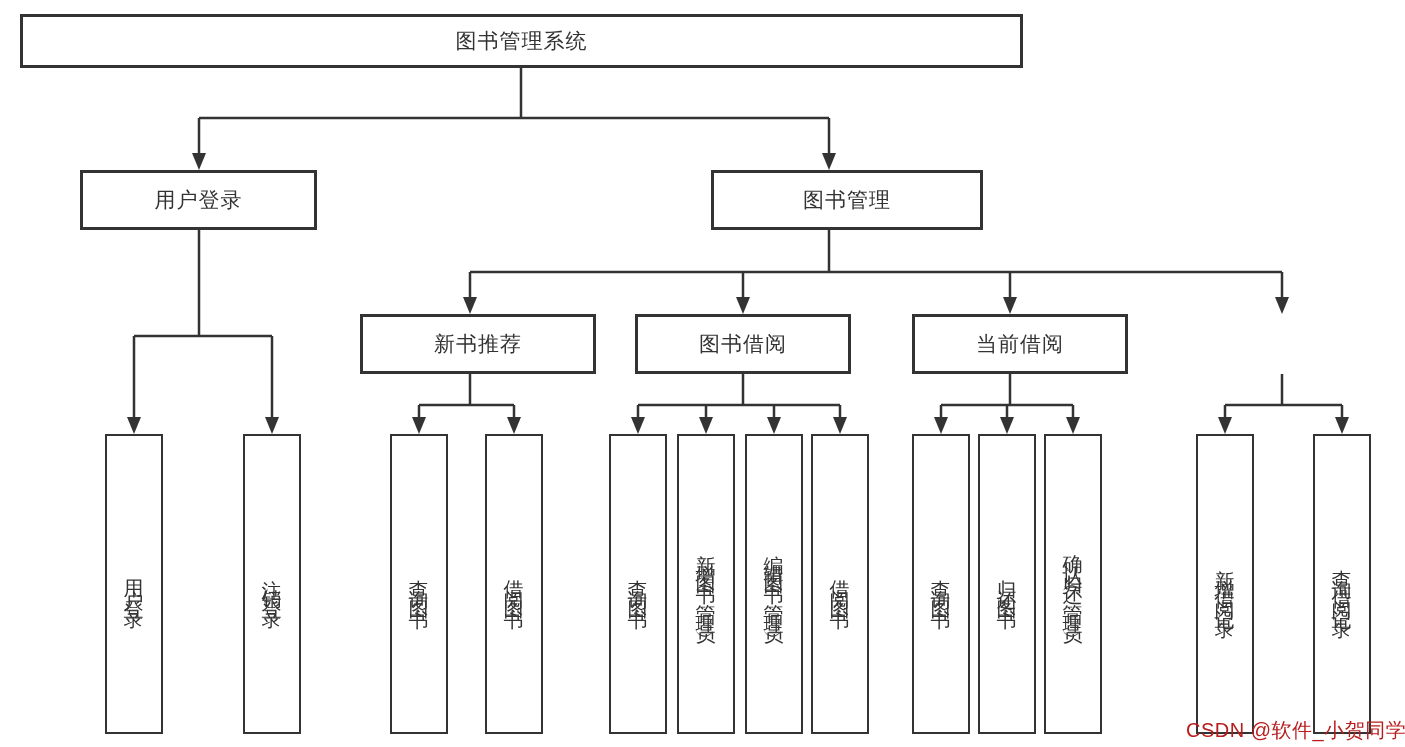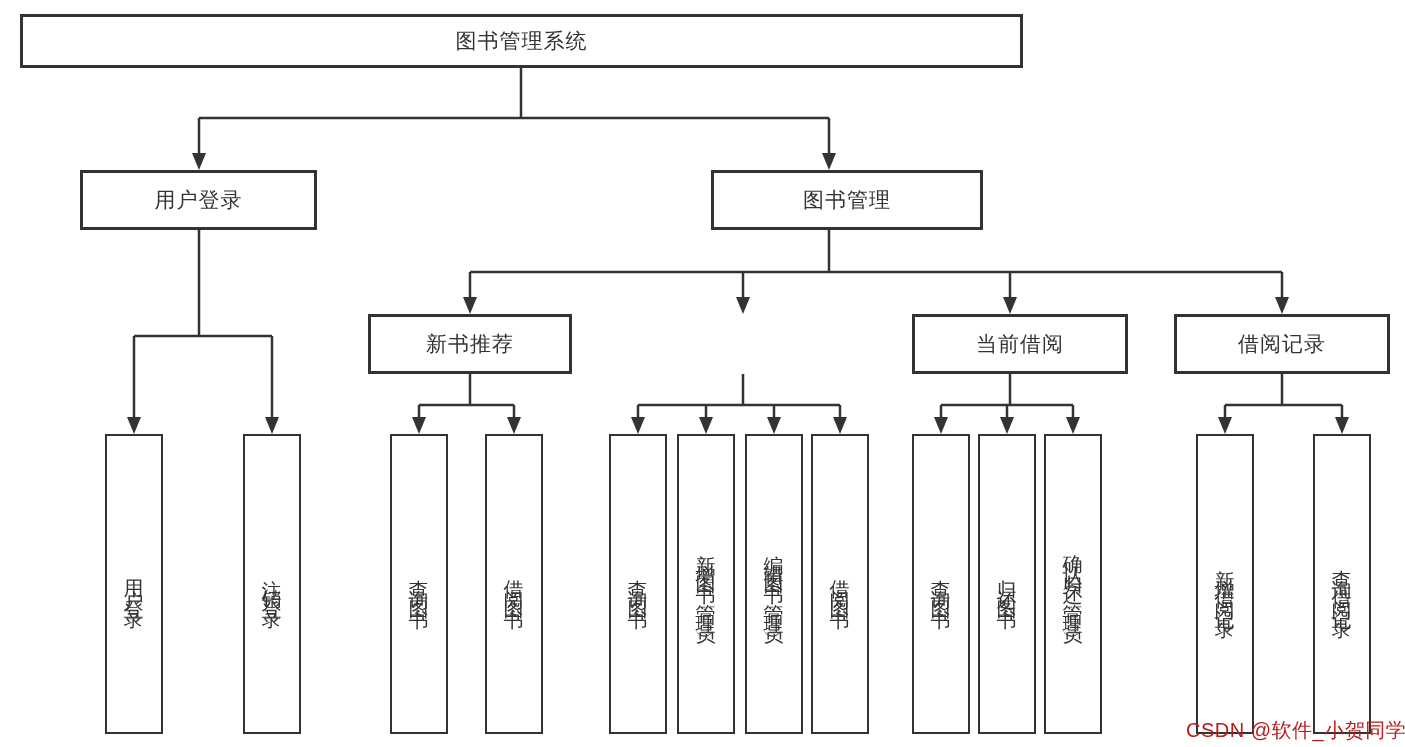--- a/index.html
+++ b/index.html
@@ -125,28 +125,28 @@
     <span class="lbl">图书管理系统</span>
   </div>
 
   <div class="box hbox" style="left:80px;top:170px;width:237px;height:60px">
     <span class="lbl">用户登录</span>
   </div>
   <div class="box hbox" style="left:711px;top:170px;width:272px;height:60px">
     <span class="lbl">图书管理</span>
   </div>
 
-  <div class="box hbox" style="left:368px;top:314px;width:204px;height:60px">
+  <div class="box hbox" style="left:360px;top:314px;width:236px;height:60px">
     <span class="lbl">新书推荐</span>
+  </div>
+  <div class="box hbox" style="left:635px;top:314px;width:216px;height:60px">
+    <span class="lbl">图书借阅</span>
   </div>
   <div class="box hbox" style="left:912px;top:314px;width:216px;height:60px">
     <span class="lbl">当前借阅</span>
-  </div>
-  <div class="box hbox" style="left:1174px;top:314px;width:216px;height:60px">
-    <span class="lbl">借阅记录</span>
   </div>
 
   <div class="box vbox" style="left:105px;top:434px;width:58px;height:300px">
     <span class="lbl">用户登录</span>
   </div>
   <div class="box vbox" style="left:243px;top:434px;width:58px;height:300px">
     <span class="lbl">注销登录</span>
   </div>
 
   <div class="box vbox" style="left:390px;top:434px;width:58px;height:300px">

